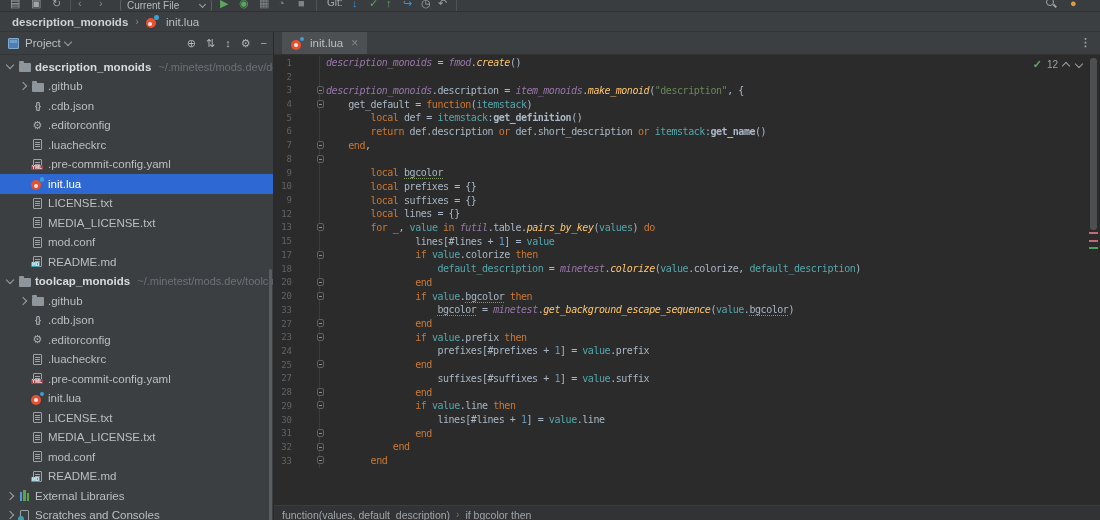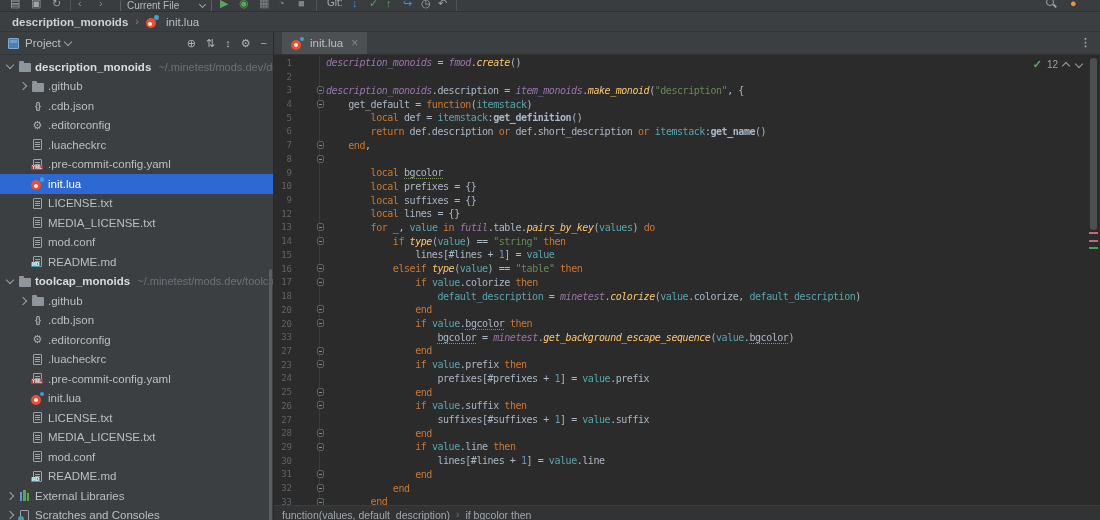--- a/index.html
+++ b/index.html
@@ -459,39 +459,25 @@
           <span class="code"><span class="c-d">        </span><span class="c-k">local</span><span class="c-d"> lines = {}</span></span>
         </div>
         <div class="cl">
           <span class="ln">13</span>
           <span class="foldcol">
             <span class="fm"></span>
           </span>
           <span class="code"><span class="c-d">        </span><span class="c-k">for</span><span class="c-d"> _, </span><span class="c-p">value</span><span class="c-d"> </span><span class="c-k">in</span><span class="c-d"> </span><span class="c-g">futil</span><span class="c-d">.table.</span><span class="c-fn">pairs_by_key</span><span class="c-d">(</span><span class="c-p">values</span><span class="c-d">) </span><span class="c-k">do</span></span>
         </div>
         <div class="cl">
-          <span class="ln">14</span>
-          <span class="foldcol">
-            <span class="fm"></span>
-          </span>
-          <span class="code"><span class="c-d">            </span><span class="c-k">if</span><span class="c-d"> </span><span class="c-fn">type</span><span class="c-d">(</span><span class="c-p">value</span><span class="c-d">) == </span><span class="c-s">"string"</span><span class="c-d"> </span><span class="c-k">then</span></span>
-        </div>
-        <div class="cl">
           <span class="ln">15</span>
           <span class="foldcol"></span>
           <span class="code"><span class="c-d">                lines[#lines + </span><span class="c-n">1</span><span class="c-d">] = </span><span class="c-p">value</span></span>
         </div>
         <div class="cl">
-          <span class="ln">16</span>
-          <span class="foldcol">
-            <span class="fm"></span>
-          </span>
-          <span class="code"><span class="c-d">            </span><span class="c-k">elseif</span><span class="c-d"> </span><span class="c-fn">type</span><span class="c-d">(</span><span class="c-p">value</span><span class="c-d">) == </span><span class="c-s">"table"</span><span class="c-d"> </span><span class="c-k">then</span></span>
-        </div>
-        <div class="cl">
           <span class="ln">17</span>
           <span class="foldcol">
             <span class="fm"></span>
           </span>
           <span class="code"><span class="c-d">                </span><span class="c-k">if</span><span class="c-d"> </span><span class="c-p">value</span><span class="c-d">.colorize </span><span class="c-k">then</span></span>
         </div>
         <div class="cl">
           <span class="ln">18</span>
           <span class="foldcol"></span>
           <span class="code"><span class="c-d">                    </span><span class="c-p">default_description</span><span class="c-d"> = </span><span class="c-g">minetest</span><span class="c-d">.</span><span class="c-fn">colorize</span><span class="c-d">(</span><span class="c-p">value</span><span class="c-d">.colorize, </span><span class="c-p">default_description</span><span class="c-d">)</span></span>
@@ -533,27 +519,20 @@
           <span class="ln">24</span>
           <span class="foldcol"></span>
           <span class="code"><span class="c-d">                    prefixes[#prefixes + </span><span class="c-n">1</span><span class="c-d">] = </span><span class="c-p">value</span><span class="c-d">.prefix</span></span>
         </div>
         <div class="cl">
           <span class="ln">25</span>
           <span class="foldcol">
             <span class="fm"></span>
           </span>
           <span class="code"><span class="c-d">                </span><span class="c-k">end</span></span>
-        </div>
-        <div class="cl">
-          <span class="ln">26</span>
-          <span class="foldcol">
-            <span class="fm"></span>
-          </span>
-          <span class="code"><span class="c-d">                </span><span class="c-k">if</span><span class="c-d"> </span><span class="c-p">value</span><span class="c-d">.suffix </span><span class="c-k">then</span></span>
         </div>
         <div class="cl">
           <span class="ln">27</span>
           <span class="foldcol"></span>
           <span class="code"><span class="c-d">                    suffixes[#suffixes + </span><span class="c-n">1</span><span class="c-d">] = </span><span class="c-p">value</span><span class="c-d">.suffix</span></span>
         </div>
         <div class="cl">
           <span class="ln">28</span>
           <span class="foldcol">
             <span class="fm"></span>

